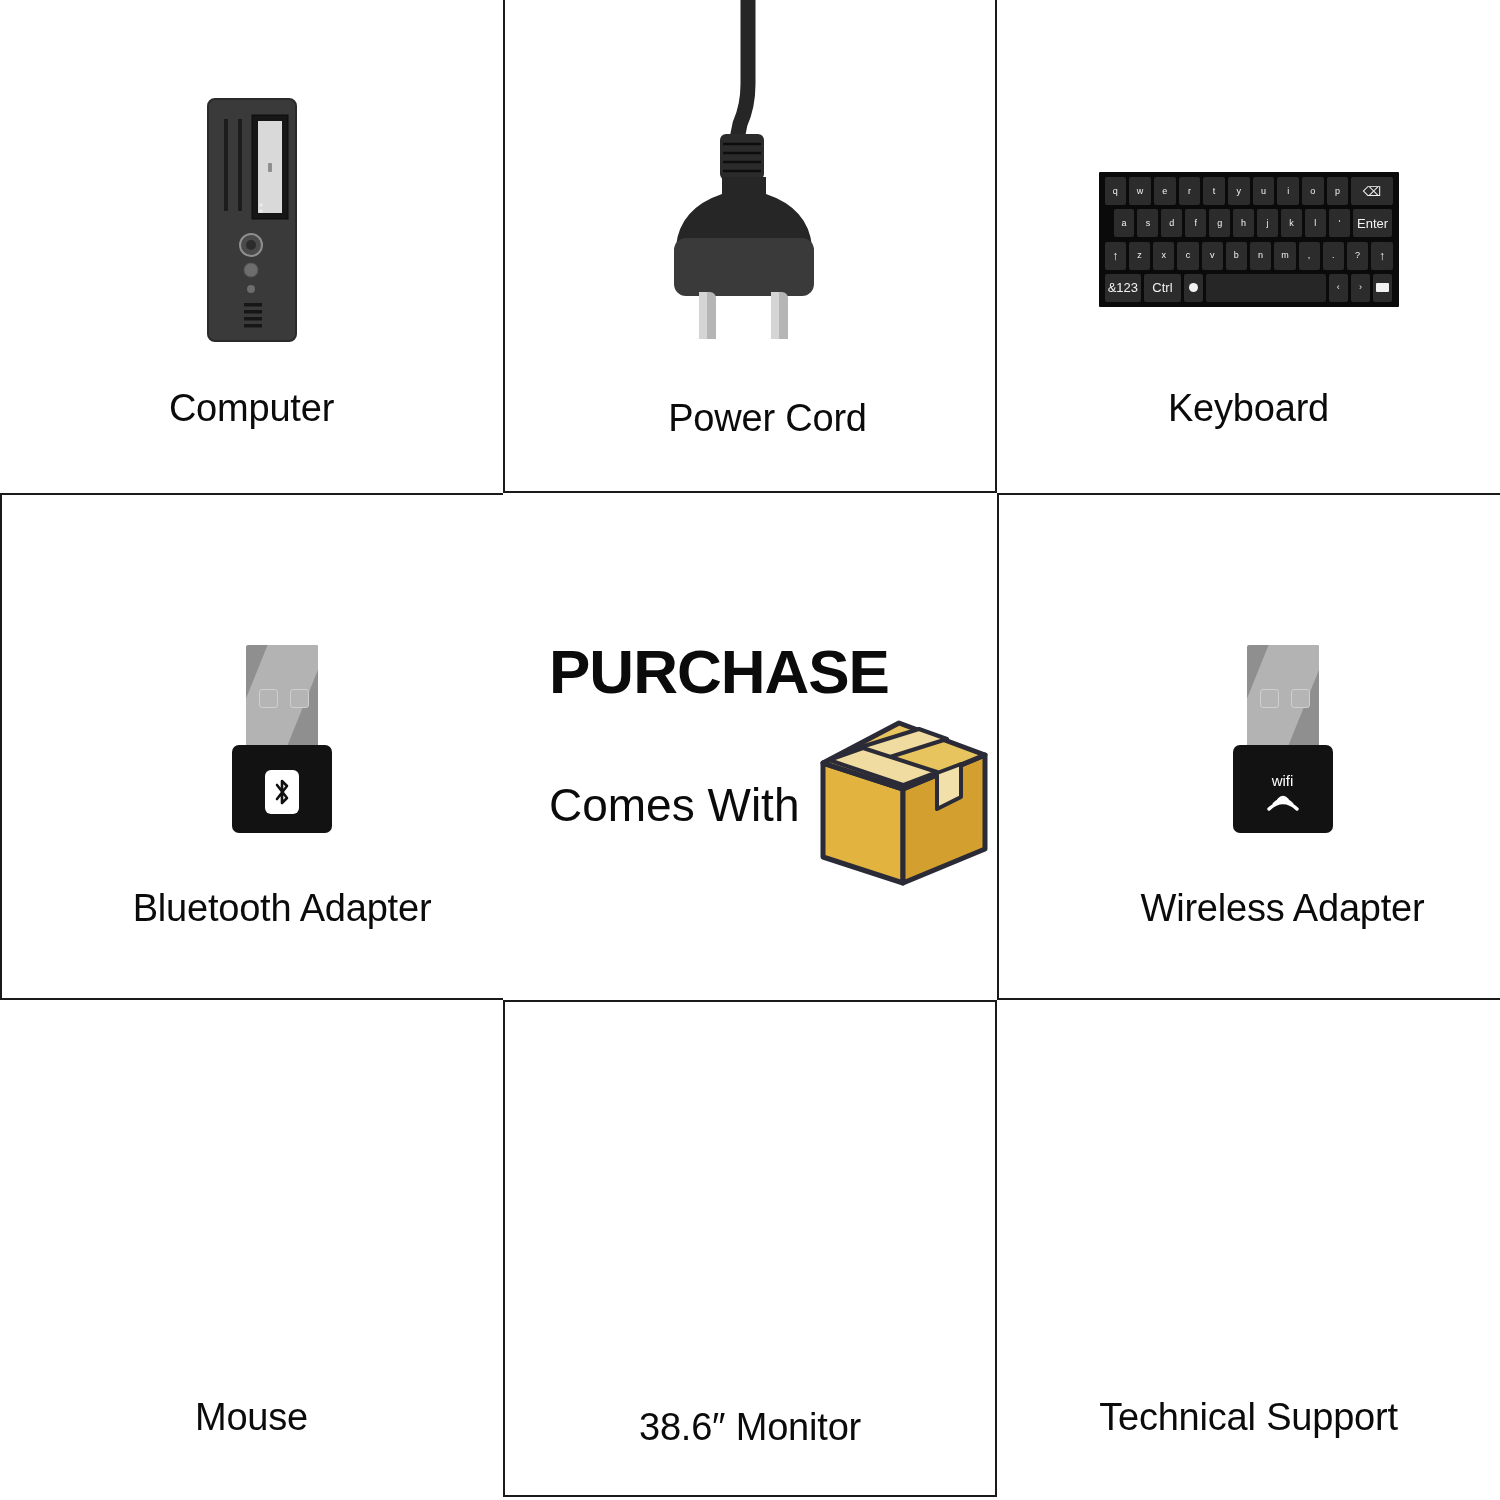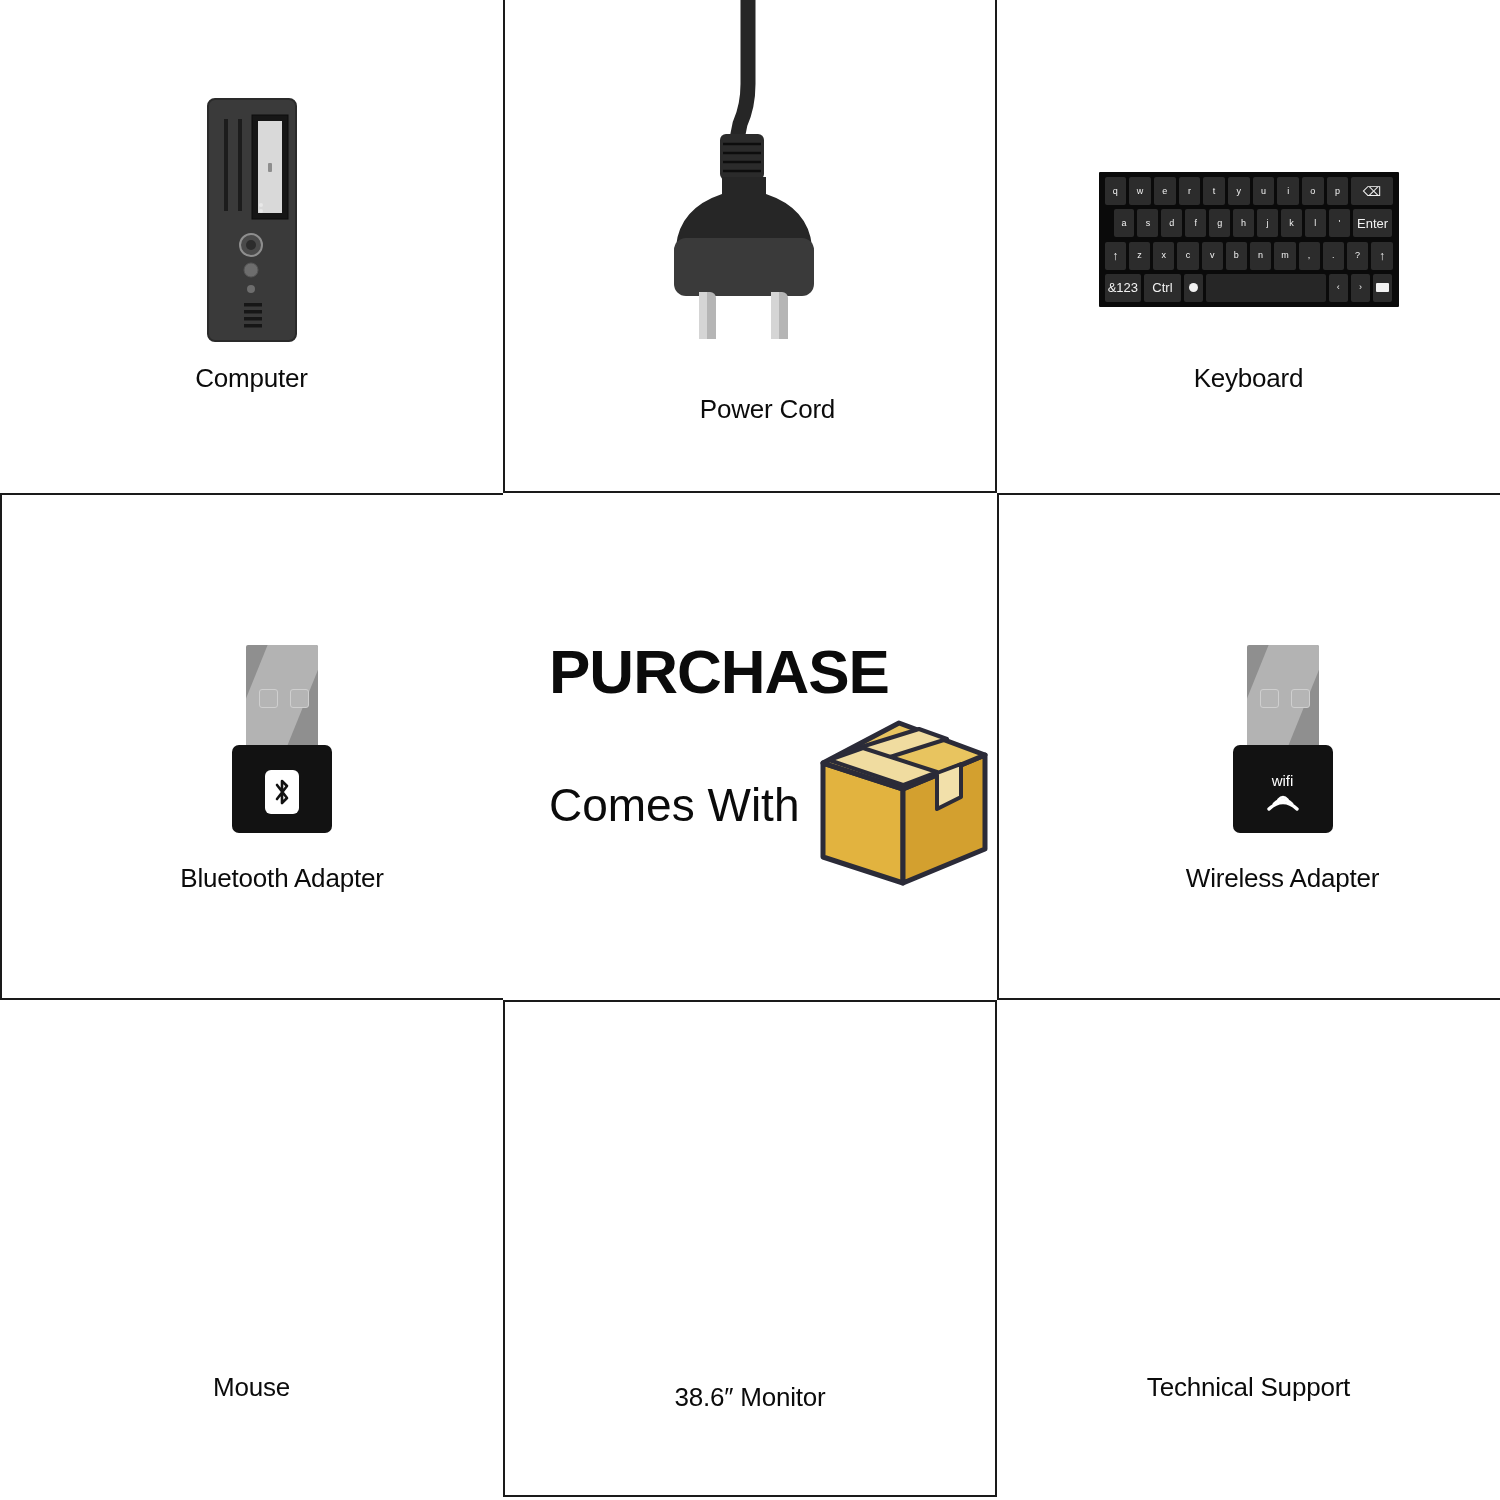--- a/index.html
+++ b/index.html
@@ -41,25 +41,26 @@
     left: 0; right: 0;
     display: flex;
     align-items: center;
     justify-content: center;
   }
 
   .cell-label {
     position: absolute;
     left: 0; right: 0;
     text-align: center;
-    font-size: 26px;
+    font-size: 38px;
     color: #0b0b0b;
     font-family: "Liberation Sans", sans-serif;
     letter-spacing: -0.2px;
     white-space: nowrap;
+    margin-top: 24px;
   }
 
   
   #cell-computer  { left: 0;    top: 0;    width: 503px; height: 493px; }
   #cell-power     { left: 503px; top: -4px; width: 494px; height: 497px; }
   #cell-keyboard  { left: 997px; top: 0;   width: 503px; height: 493px; }
 
   #cell-bluetooth { left: 0;    top: 493px; width: 564px; height: 507px; }
   #cell-purchase  { left: 503px; top: 493px; width: 494px; height: 507px; }
   #cell-wireless  { left: 997px; top: 493px; width: 571px; height: 507px; }
@@ -212,21 +213,21 @@
     font-size: 46px;
     color: #0b0b0b;
     line-height: 1;
     white-space: nowrap;
     font-family: "Liberation Sans", sans-serif;
   }
   .cord-wrap    { position: absolute; top: -4px;  left: 0; right: 0; display: flex; justify-content: center; }
 
   
   #label-computer  { top: 363px; }
-  #label-power     { top: 396px; padding-left: 35px; }
+  #label-power     { top: 375px; padding-left: 35px; }
   #label-keyboard  { top: 363px; }
   #label-bluetooth { top: 368px; }
   #label-wireless  { top: 368px; }
   #label-mouse     { top: 372px; }
   #label-monitor   { top: 380px; }
   #label-support   { top: 372px; }
 </style>
 </head>
 <body>
 

